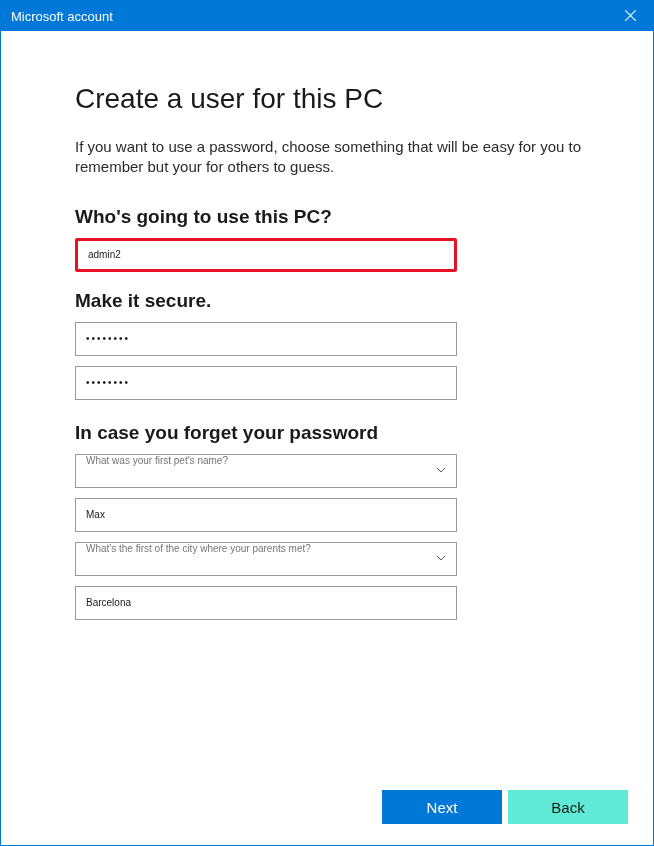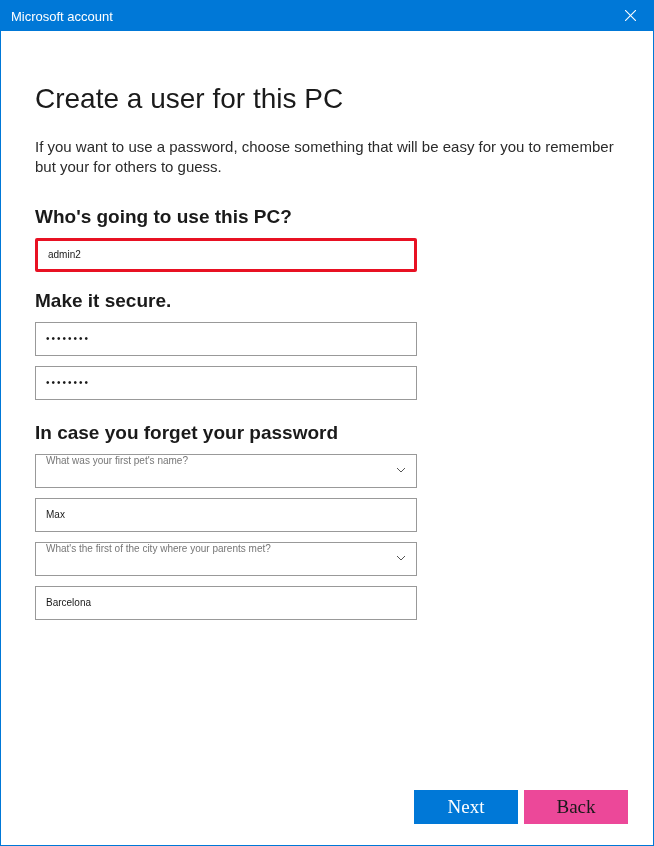--- a/index.html
+++ b/index.html
@@ -29,20 +29,21 @@
       width: 46px;
       height: 30px;
       display: flex;
       align-items: center;
       justify-content: center;
       cursor: pointer;
     }
     .titlebar .close svg { width:11px; height:11px; }
     .content {
       padding: 52px 34px 0 34px;
+      margin-left: 40px;
     }
     h1.page-title {
       font-size: 28px;
       font-weight: 400;
       color: #1a1a1a;
       margin-bottom: 22px;
     }
     p.description {
       font-size: 15px;
       color: #2b2b2b;
@@ -98,33 +99,33 @@
     }
     .chevron svg { width: 12px; height: 12px; }
     .footer {
       position: absolute;
       bottom: 22px;
       right: 26px;
       display: flex;
       gap: 6px;
     }
     .btn {
-      width: 104px;
+      width: 120px;
       height: 34px;
-      font-size: 19px;
-      font-family: Liberation Serif, serif;
+      font-size: 15px;
+      font-family: Liberation Sans, sans-serif;
       border: none;
       cursor: pointer;
     }
     .btn-primary {
       background: #0078d7;
       color: #ffffff;
     }
     .btn-secondary {
-      background: #ec4899;
+      background: #5eead4;
       color: #1a1a1a;
     }
     input[type="password"] {
       letter-spacing: 2px;
     }
   </style>
 </head>
 <body>
 
 <div class="titlebar">

